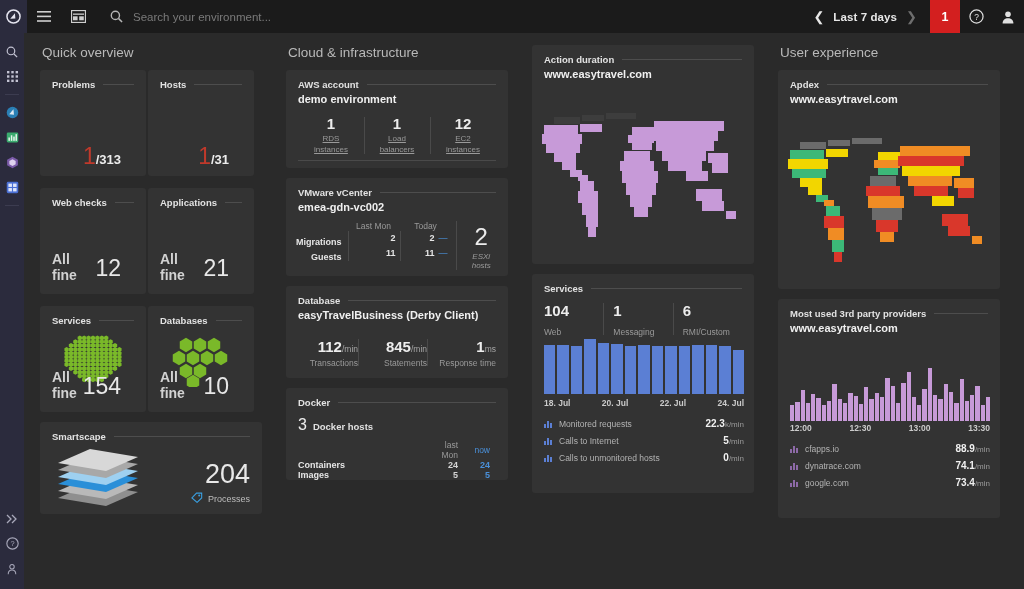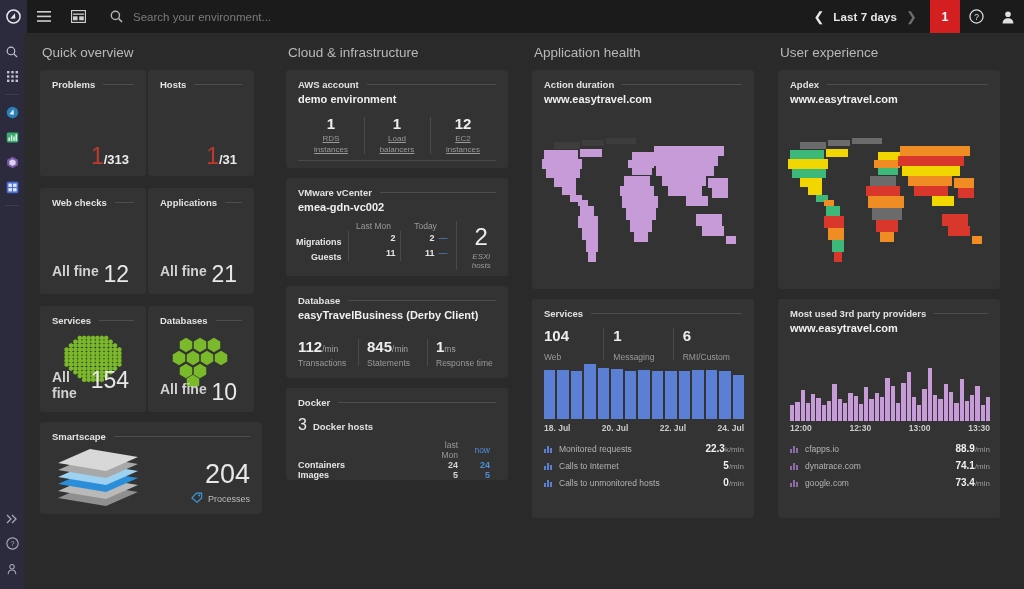--- a/index.html
+++ b/index.html
@@ -92,22 +92,22 @@
   .tile-rule { flex: 1; height: 1px; background: #4d4d4d; margin-left: 8px; }
   .tile-sub {
     color: #f0f0f0; font-size: 11px; font-weight: bold;
     padding: 3px 12px 0 12px;
   }
 
   
   .qo-grid { display: flex; flex-wrap: wrap; gap: 2px; }
   .qo-tile { width: 106px; height: 106px; }
   .qo-foot {
-    position: absolute; bottom: 8px; left: 12px; right: 17px;
-    display: flex; align-items: flex-start; justify-content: space-between;
+    position: absolute; bottom: 8px; left: 12px; right: 25px;
+    display: flex; align-items: center; justify-content: space-between;
   }
   .qo-label { color: #d2d2d2; font-size: 14px; font-weight: bold; padding-bottom: 3px; }
   .qo-val { font-size: 23px; color: #e8e8e8; font-weight: 300; line-height: 1; }
   .qo-val .red { color: #c0392b; font-weight: 300; }
   .qo-val .denom { font-size: 13px; font-weight: bold; color: #ececec; }
   .qo-hexwrap {
     position: absolute; top: 26px; left: 0; right: 0; height: 56px;
     display: flex; align-items: center; justify-content: center;
   }
 
@@ -152,21 +152,21 @@
   .vc-cell .dash { color: #4a90d9; font-weight: normal; padding-left: 4px; }
   .vc-esxi {
     margin-left: 4px; text-align: center; border-left: 1px solid #4a4a4a;
     padding-left: 10px; padding-top: 4px;
   }
   .vc-esxi-num { font-size: 24px; color: #ececec; font-weight: 300; line-height: 1; }
   .vc-esxi-lbl { font-size: 8px; color: #9a9a9a; margin-top: 3px; font-style: italic; }
 
   
   .db-tile { width: 222px; height: 92px; }
-  .db-cols { display: flex; position: absolute; bottom: 10px; left: 12px; right: 12px; }
+  .db-cols { display: flex; position: absolute; bottom: 10px; left: 12px; right: 12px; text-align: right; }
   .db-col { flex: 1; position: relative; padding-left: 0; }
   .db-col + .db-col { padding-left: 9px; }
   .db-col + .db-col::before {
     content: ""; position: absolute; left: 0; top: 1px; bottom: 2px; width: 1px; background: #4a4a4a;
   }
   .db-num { font-size: 15px; color: #ededed; font-weight: bold; }
   .db-unit { font-size: 8.5px; color: #a5a5a5; font-weight: normal; }
   .db-lbl { font-size: 8.5px; color: #9a9a9a; margin-top: 2px; }
 
   
@@ -707,21 +707,20 @@
           <span class="dk-name">Images</span>
           <span class="dk-barcell"><span class="dk-bar" style="width:100%"></span></span>
           <span class="dk-c1">5</span>
           <span class="dk-c2">5</span>
         </div>
       </div>
     </div>
   </div>
 
   <div class="column">
-    <div class="col-title">Application health</div>
 
     <div class="tile map-tile">
       <div class="tile-head">
         <span class="tile-title">Action duration</span>
         <span class="tile-rule"></span>
       </div>
       <div class="tile-sub">www.easytravel.com</div>
       <div class="map-canvas">
         <svg width="214" height="166" viewBox="0 0 214 166" id="map-purple">
             <rect x="18" y="26" width="26" height="7" fill="#3d3d3d"></rect>

